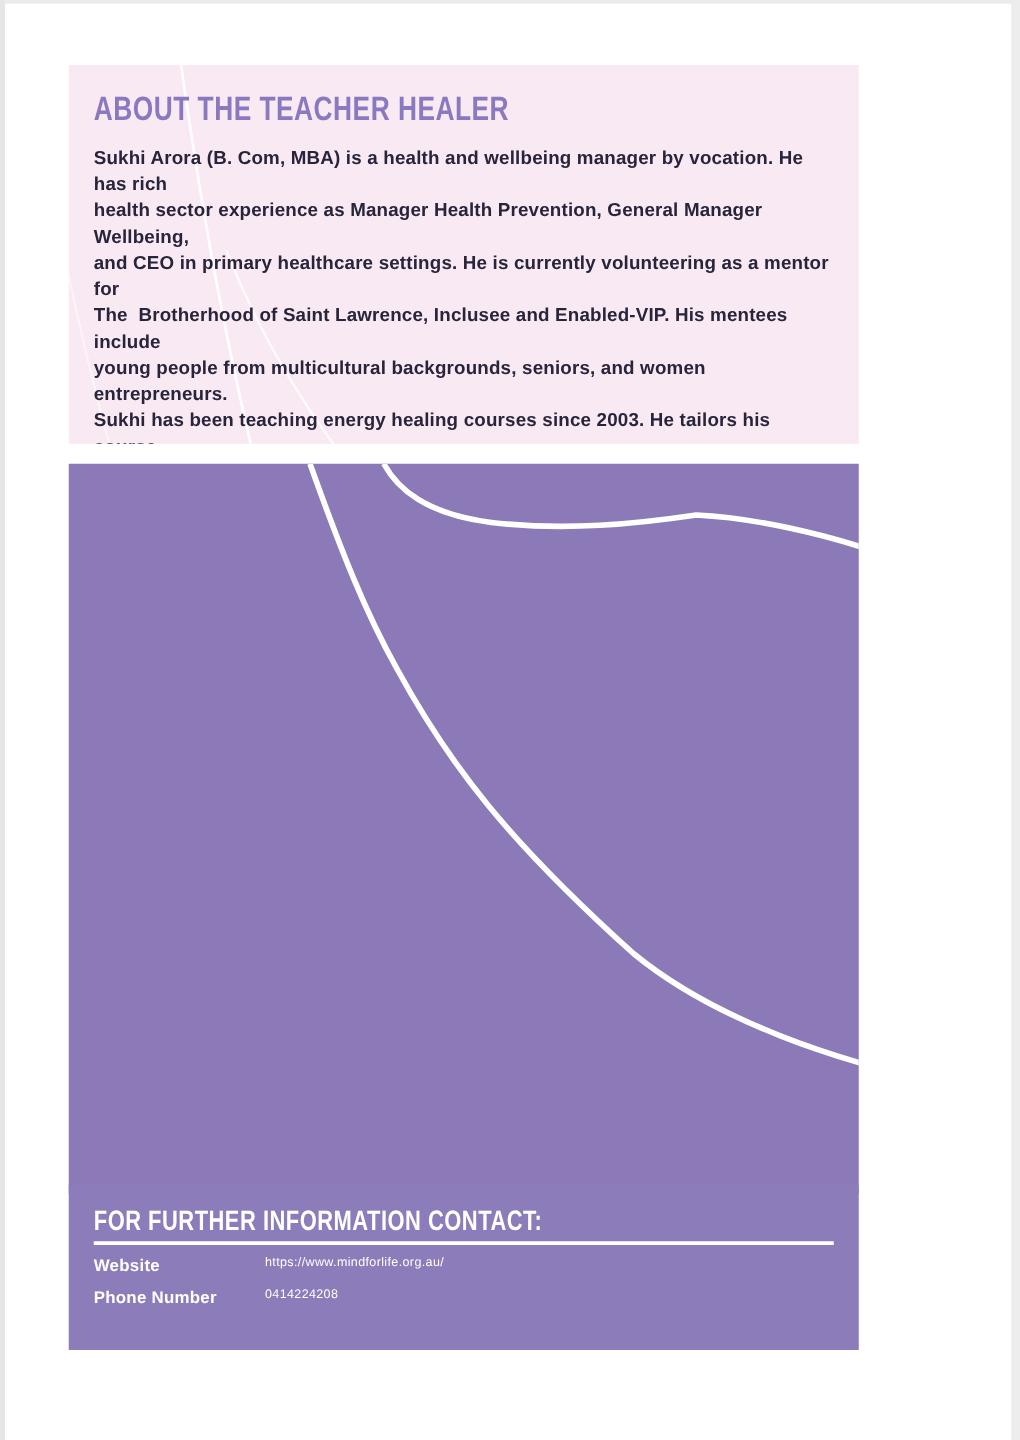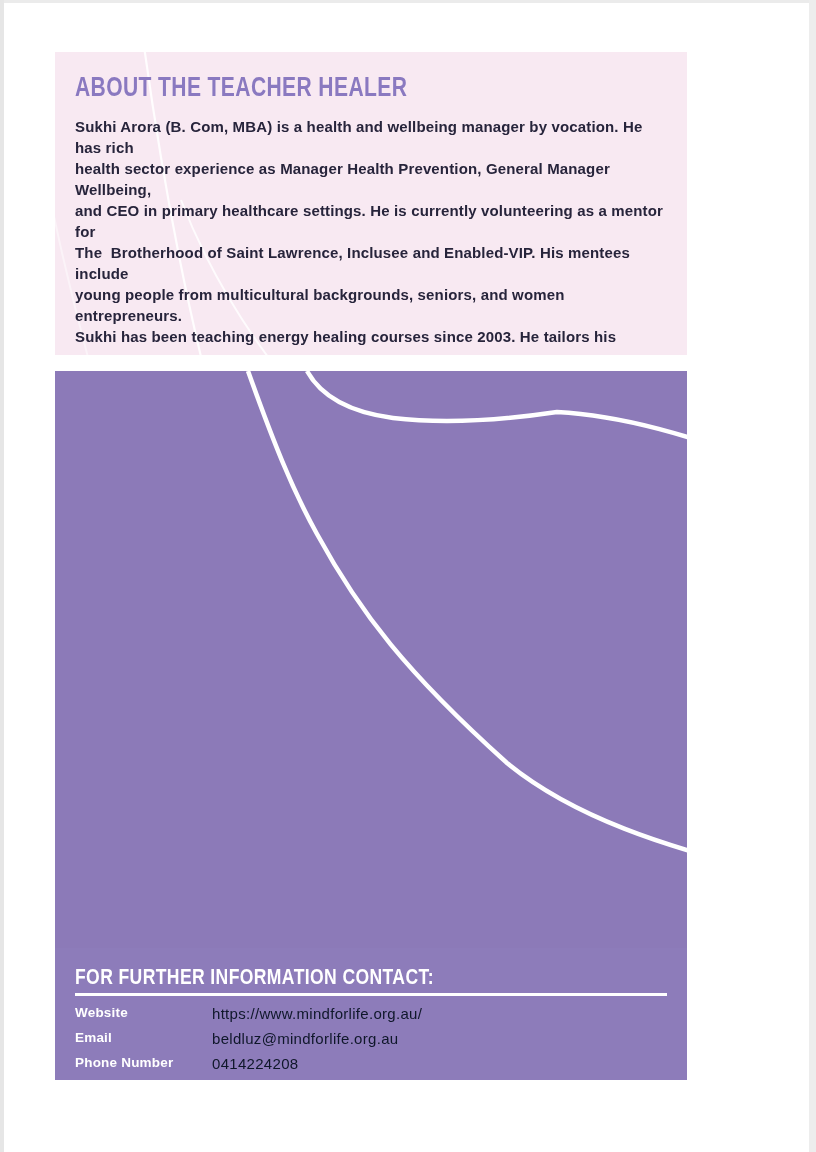--- a/index.html
+++ b/index.html
@@ -91,24 +91,24 @@
     height:25px;
   }
   .contact-label{
     width:137px;
     flex:0 0 137px;
     font-size:13.5px;
     font-weight:700;
     letter-spacing:.2px;
   }
   .contact-value{
-    font-size:15px;
+    font-size:10px;
     font-weight:400;
     letter-spacing:.3px;
-    color:#0f172a;
+    color:#ffffff;
   }
 </style>
 </head>
 <body>
 
 <div class="edge edge-left"></div>
 <div class="edge edge-top"></div>
 <div class="edge edge-right"></div>
 
 <section class="panel about">
@@ -141,21 +141,17 @@
 <section class="panel contact">
   <h2 class="contact-title">
     <span class="condensed">FOR FURTHER INFORMATION CONTACT:</span>
   </h2>
   <div class="contact-rows">
     <div class="contact-row">
       <span class="contact-label">Website</span>
       <span class="contact-value">https://www.mindforlife.org.au/</span>
     </div>
     <div class="contact-row">
-      <span class="contact-label">Email</span>
-      <span class="contact-value">beldluz@mindforlife.org.au</span>
-    </div>
-    <div class="contact-row">
       <span class="contact-label">Phone Number</span>
       <span class="contact-value">0414224208</span>
     </div>
   </div>
 </section>
 
 </body></html>

